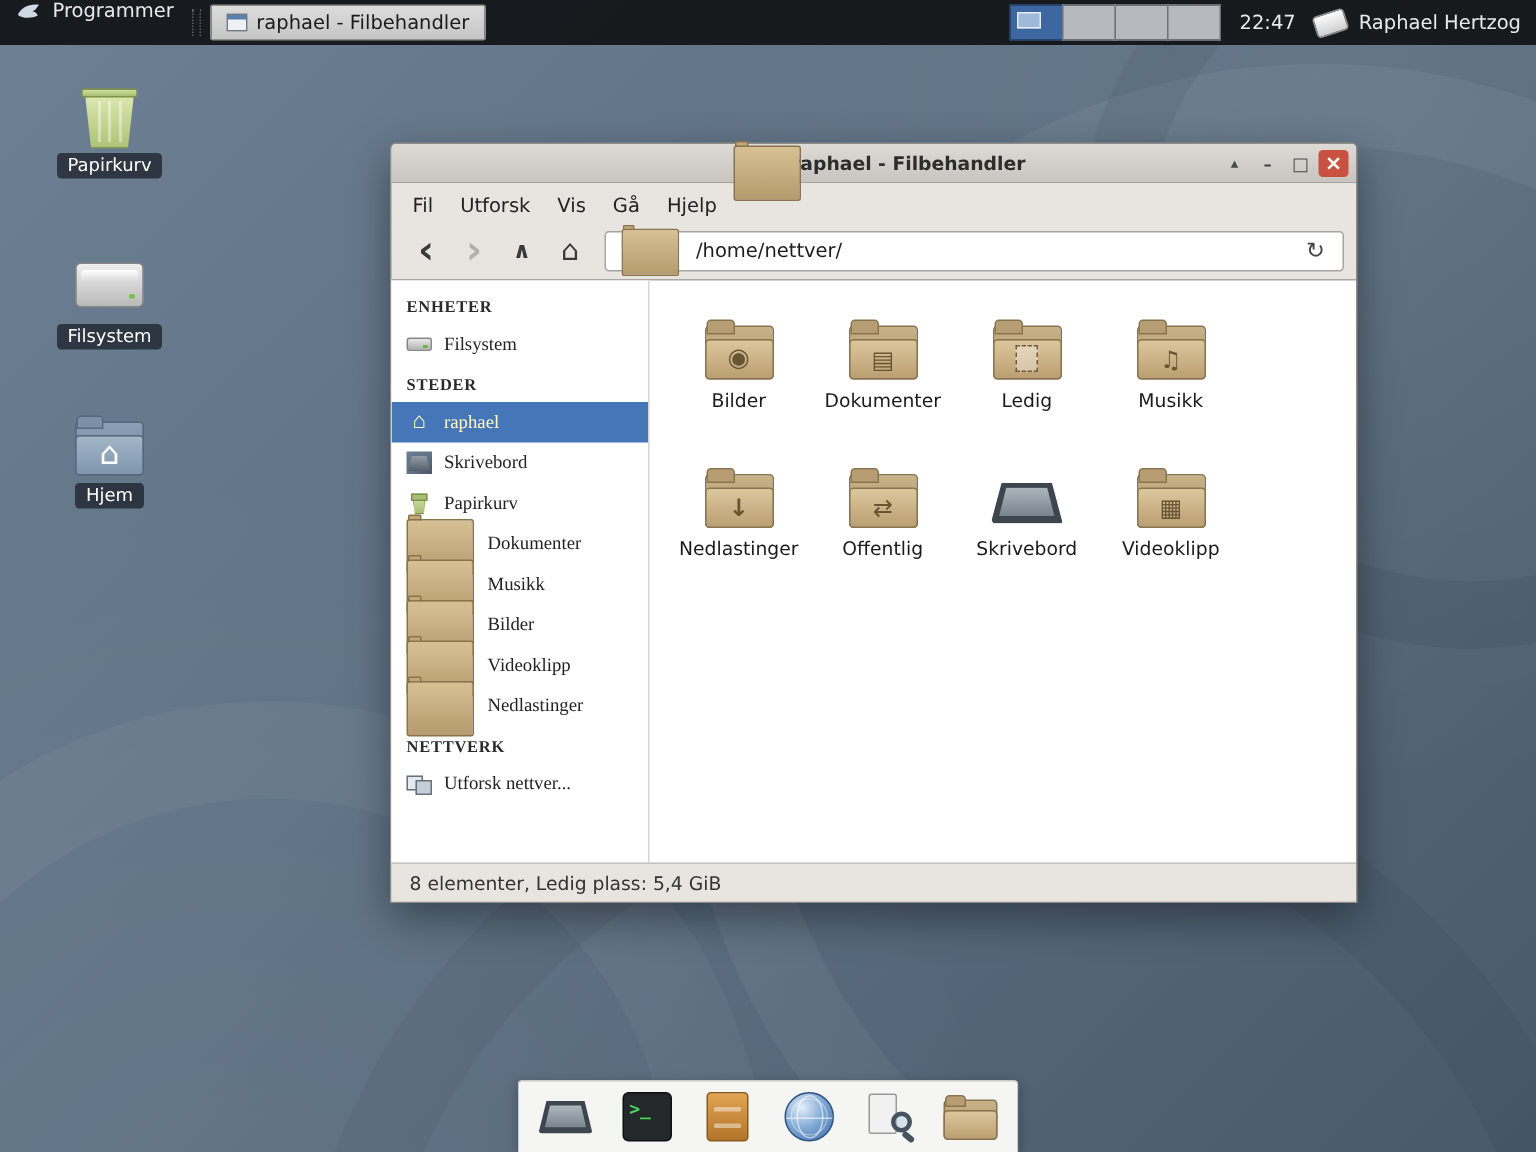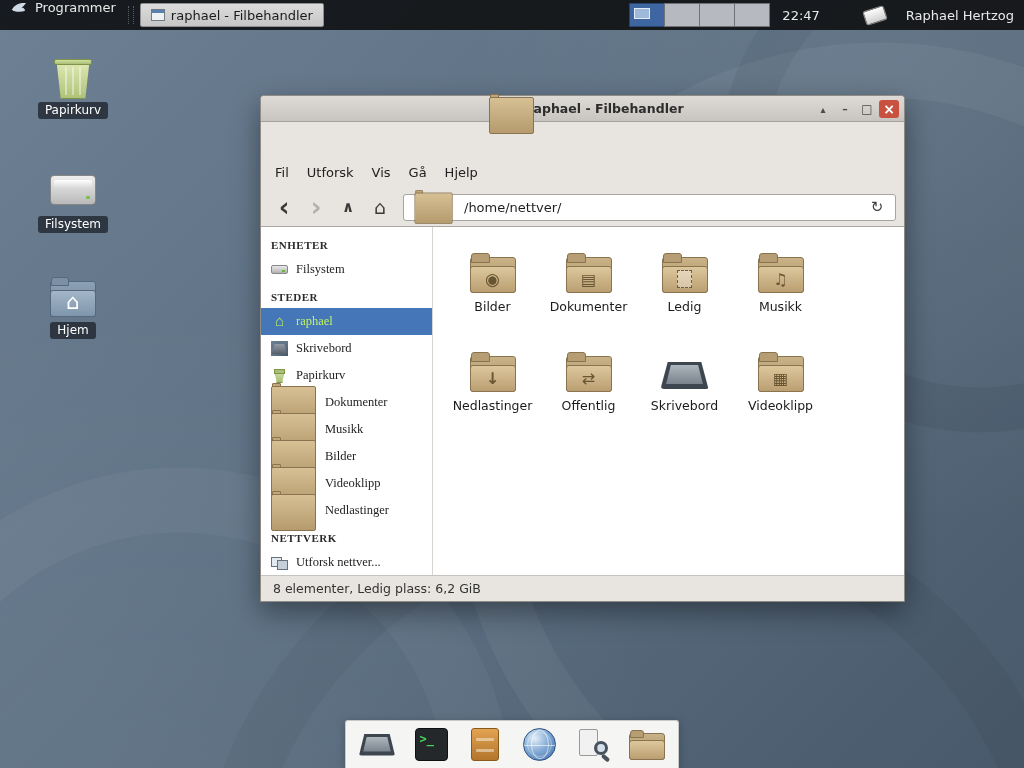--- a/index.html
+++ b/index.html
@@ -26,21 +26,21 @@
     background:linear-gradient(#dcdcdc,#c6c6c6); border:1px solid #8f8f8f; border-radius:2px;
     color:#1b1b1b; max-width:230px; }
   .task-ic { width:14px; height:12px; background:#eef1f4; border:1px solid #6f7a84; position:relative; flex:none; }
   .task-ic::before { content:""; position:absolute; left:0; right:0; top:0; height:3px; background:#5b80ad; }
   .panel-right { margin-left:auto; display:flex; align-items:center; gap:12px; padding-right:10px; height:100%; }
   #workspaces { display:flex; gap:0; height:100%; align-items:center; }
   .ws { width:36px; height:24px; background:#b6bac0; border:1px solid #6f7378; margin-left:-1px; position:relative; }
   .ws.active { background:#3e66a0; border-color:#27446e; }
   .ws-win { position:absolute; left:4px; top:4px; width:16px; height:11px; background:#9fb9da; border:1px solid #e4edf7; }
   .clock { font-size:13px; }
-  .user { display:flex; align-items:center; gap:20px;margin-left:32px; }
+  .user { display:flex; align-items:center; gap:8px; }
   .user-ic { width:22px; height:15px; background:linear-gradient(#fdfdfd,#cfcfcf); border:1px solid #8e8e8e; border-radius:3px; transform:rotate(-18deg); }
 
   
   #desktop-icons { position:absolute; left:18px; top:30px; width:110px; z-index:2; }
   .desk-item { position:absolute; left:0; width:110px; text-align:center; cursor:default; }
   .desk-label { display:inline-block; background:rgba(30,36,44,0.78); color:#fff; font-size:12px;
     padding:1px 7px 2px; border-radius:3px; margin-top:3px; }
 
   .dicon.trash { position:relative; width:38px; height:44px; margin:0 auto; }
   .dicon.trash::before { content:""; position:absolute; left:2px; right:2px; top:8px; bottom:0;
@@ -79,42 +79,42 @@
   .title { font-weight:bold; font-size:12.5px; color:#2d2d2d; }
   .tb-btns { position:absolute; right:5px; top:4px; display:flex; }
   .tbb { width:20px; height:18px; display:flex; align-items:center; justify-content:center;
     font-size:11px; color:#4a4a4a; border-radius:3px; margin-left:2px; cursor:default; }
   .tbb.shade::before { content:"▴"; font-size:10px; }
   .tbb.minimize::before { content:"–"; font-weight:bold; }
   .tbb.maximize::before { content:"□"; font-size:12px; }
   .tbb.close { background:#c9513f; color:#fff; }
   .tbb.close::before { content:"×"; font-size:14px; font-weight:bold; }
 
-  .menubar { height:26px; display:flex; align-items:flex-start; padding:0 6px; gap:2px; flex:none;margin-top:40px; }
+  .menubar { height:26px; display:flex; align-items:flex-end; padding:0 6px; gap:2px; flex:none; }
   .menu-item { padding:3px 8px; color:#222; border-radius:2px; }
 
   .toolbar { height:38px; display:flex; align-items:center; padding:0 8px; gap:2px; flex:none; }
   .nav-btn { width:30px; height:28px; display:flex; align-items:center; justify-content:center;
     color:#3a3a3a; border-radius:3px; }
   .nav-btn.back::before { content:"‹"; font-size:26px; line-height:24px; font-weight:bold; }
   .nav-btn.forward::before { content:"›"; font-size:26px; line-height:24px; font-weight:bold; }
   .nav-btn.disabled { color:#b3afab; }
   .nav-btn.up::before { content:"∧"; font-size:15px; font-weight:bold; }
   .nav-btn.home::before { content:"⌂"; font-size:19px; }
   .path-field { flex:1; height:27px; margin-left:6px; background:#fff; border:1px solid #a8a4a0;
     border-radius:3px; display:flex; align-items:center; gap:7px; padding:0 7px; }
   .path-text { flex:1; color:#1d1d1d; font-size:13px; }
   .reload-btn { color:#444; font-size:15px; width:22px; text-align:center; }
   .reload-btn::before { content:"↻"; }
 
   .content { flex:1; display:flex; border-top:1px solid #aaa6a2; background:#fff; min-height:0; }
   .sidebar { width:172px; background:#fff; border-right:1px solid #d8d4cf; overflow:hidden; padding-top:4px;font-family:Liberation Serif, serif; }
   .side-header { font-size:11px; font-weight:bold; color:#2b2b2b; letter-spacing:0.5px; padding:8px 10px 5px; }
   .side-item { height:27px; display:flex; align-items:center; gap:8px; padding:0 10px; color:#232323; font-size:12.5px; }
-  .side-item.selected { background:#4576b8; color:#bef264; }
+  .side-item.selected { background:#4576b8; color:#fef9c3; }
 
   .mini { width:17px; height:15px; position:relative; flex:none; }
   .mini.folder::before { content:""; position:absolute; left:1px; top:0; width:7px; height:5px;
     background:#c2a878; border:1px solid #8a7450; border-radius:1px; }
   .mini.folder::after { content:""; position:absolute; left:0; top:3px; right:1px; bottom:0;
     background:linear-gradient(#d6c094,#b59b6e); border:1px solid #8a7450; border-radius:2px; }
   .mini.drive::before { content:""; position:absolute; left:0; right:0; top:3px; bottom:3px;
     background:linear-gradient(#e9e9e9,#b2b2b2); border:1px solid #878787; border-radius:2px; }
   .mini.drive::after { content:""; position:absolute; right:3px; bottom:5px; width:3px; height:2px; background:#6cb444; }
   .mini.home::before { content:"⌂"; position:absolute; inset:0; display:flex; align-items:center;
@@ -403,21 +403,21 @@
                   <div class="tab"></div>
                   <div class="pocket"></div>
                   <div class="emblem e-video">▦</div>
                 </div>
               </div>
               <div class="file-label">Videoklipp</div>
             </div>
           </div>
       </div>
     </div>
-    <div class="statusbar">8 elementer, Ledig plass: 6,2 GiB</div>
+    <div class="statusbar">8 elementer, Ledig plass: 5,4 GiB</div>
   </div>
 
   <div class="dock" id="dock">
       <div class="dock-item">
         <div class="dock-ic show-desktop">
           <div class="desk-top"></div>
         </div>
       </div>
       <div class="dock-item">
         <div class="dock-ic terminal">

